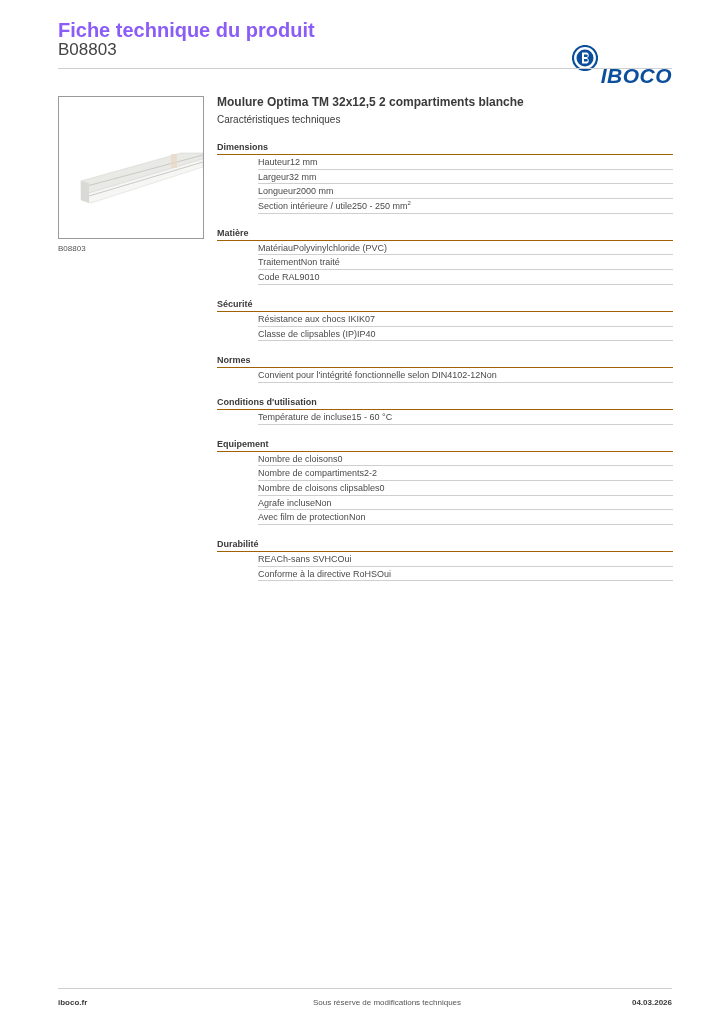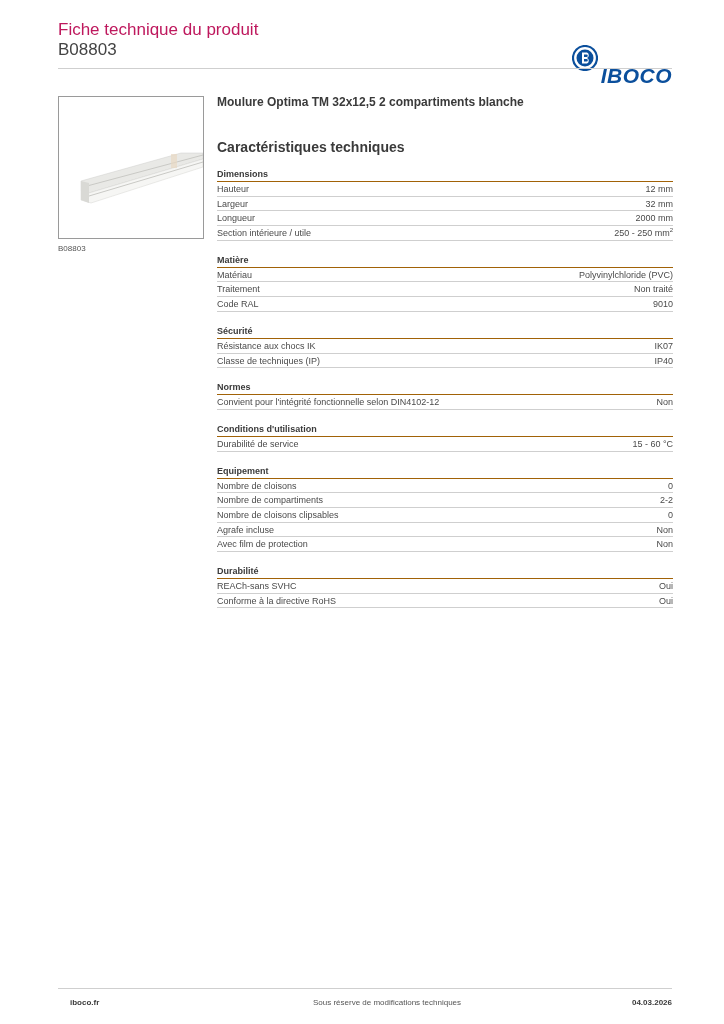--- a/index.html
+++ b/index.html
@@ -1,42 +1,42 @@
 <!DOCTYPE html>
 <html><head>
 <meta charset="utf-8">
 <style>
   html, body { margin: 0; padding: 0; background: #ffffff; }
   body {
     width: 724px; height: 1024px; position: relative; overflow: hidden;
     font-family: "Liberation Sans", sans-serif; color: #3a3a3a;
   }
   .header { position: absolute; left: 58px; top: 20px; right: 52px; height: 50px; }
-  .doc-title { position: absolute; left: 0; top: 0; font-size: 17px; font-weight: normal; color: #be185d; line-height: 20px; }
+  .doc-title { position: absolute; left: 0; top: 0; font-size: 20px; font-weight: bold; color: #8b5cf6; line-height: 20px; }
   .doc-code { position: absolute; left: 0; top: 20px; font-size: 17px; color: #444; line-height: 20px; }
   .logo { position: absolute; right: 0; top: 8px; display: flex; align-items: center; }
   .logo svg { display: block; }
   .logo-text { font-size: 21px; font-weight: bold; font-style: italic; color: #0b4f9c; letter-spacing: 0.5px; margin-left: 3px; line-height: 24px; margin-top: 36px; }
   .header-rule { position: absolute; left: 58px; right: 52px; top: 68px; border-top: 1px solid #cfcfcf; }
 
   .product-image { position: absolute; left: 58px; top: 96px; width: 146px; height: 143px; border: 1px solid #9a9a9a; box-sizing: border-box; background: #fff; }
   .image-caption { position: absolute; left: 58px; top: 244px; font-size: 8px; color: #555; }
 
   .main { position: absolute; left: 217px; top: 96px; width: 456px; }
   .product-name { font-size: 12px; font-weight: bold; color: #3a3a3a; height: 14px; line-height: 12px; }
-  .section-heading { font-size: 14px; font-weight: bold; color: #3a3a3a; margin-top: 31px; height: 14px; line-height: 12px; }
+  .section-heading { font-size: 10px; font-weight: normal; color: #3a3a3a; margin-top: 4px; height: 14px; line-height: 12px; }
   .group { margin-top: 13px; }
   .group-title { font-size: 9px; font-weight: bold; color: #3a3a3a; height: 12px; line-height: 12px; border-bottom: 1px solid #a16207; padding-bottom: 1px; }
-  .row { display: flex; justify-content: space-between; font-size: 9px; color: #4a4a4a; height: 13.7px; line-height: 14px; border-bottom: 1px solid #cfcfcf; }
+  .row { display: flex; justify-content: flex-start; font-size: 9px; color: #4a4a4a; height: 13.7px; line-height: 14px; border-bottom: 1px solid #cfcfcf; margin-left: 41px; }
   .row .v { text-align: right; }
   sup { font-size: 6px; line-height: 0; }
 
   .footer-rule { position: absolute; left: 58px; right: 52px; top: 988px; border-top: 1px solid #cfcfcf; }
   .footer { position: absolute; left: 58px; right: 52px; top: 998px; font-size: 8px; height: 12px; }
-  .footer-left { position: absolute; left: 12px; font-weight: bold; color: #3a3a3a; }
+  .footer-left { position: absolute; left: 0; font-weight: bold; color: #3a3a3a; }
   .footer-center { position: absolute; left: 0; right: 0; text-align: center; color: #555; padding-left: 44px; }
   .footer-right { position: absolute; right: 0; font-weight: bold; color: #3a3a3a; }
 </style>
 </head>
 <body>
 
 <div class="header">
   <div class="doc-title">Fiche technique du produit</div>
   <div class="doc-code">B08803</div>
   <div class="logo">
@@ -103,37 +103,37 @@
       </div>
   </div>
 
   <div class="group">
     <div class="group-title">Sécurité</div>
     <div class="row">
         <span>Résistance aux chocs IK</span>
         <span class="v">IK07</span>
       </div>
     <div class="row">
-        <span>Classe de techniques (IP)</span>
+        <span>Classe de clipsables (IP)</span>
         <span class="v">IP40</span>
       </div>
   </div>
 
   <div class="group">
     <div class="group-title">Normes</div>
     <div class="row">
         <span>Convient pour l'intégrité fonctionnelle selon DIN4102-12</span>
         <span class="v">Non</span>
       </div>
   </div>
 
   <div class="group">
     <div class="group-title">Conditions d'utilisation</div>
     <div class="row">
-        <span>Durabilité de service</span>
+        <span>Température de incluse</span>
         <span class="v">15 - 60 °C</span>
       </div>
   </div>
 
 
   <div class="group">
     <div class="group-title">Equipement</div>
     <div class="row">
         <span>Nombre de cloisons</span>
         <span class="v">0</span>

